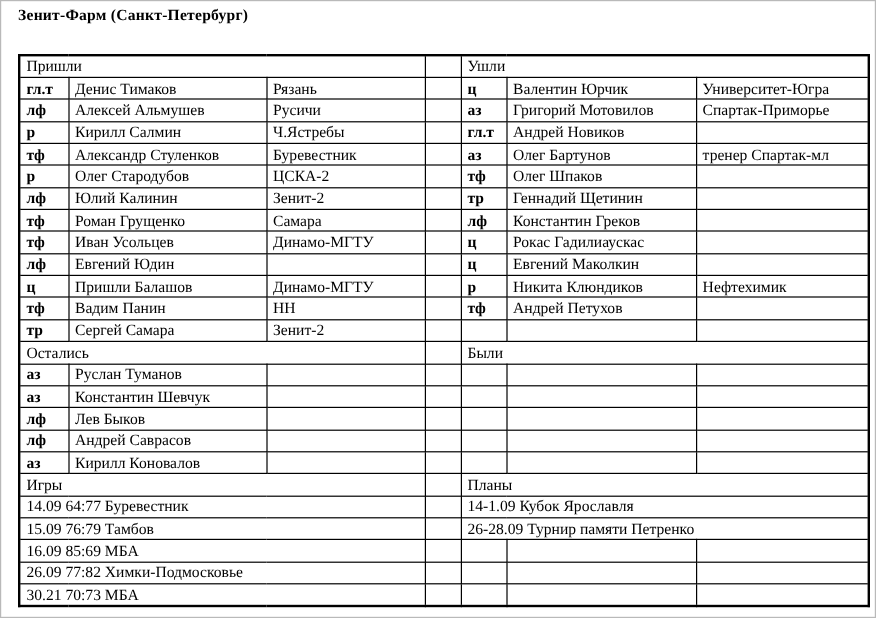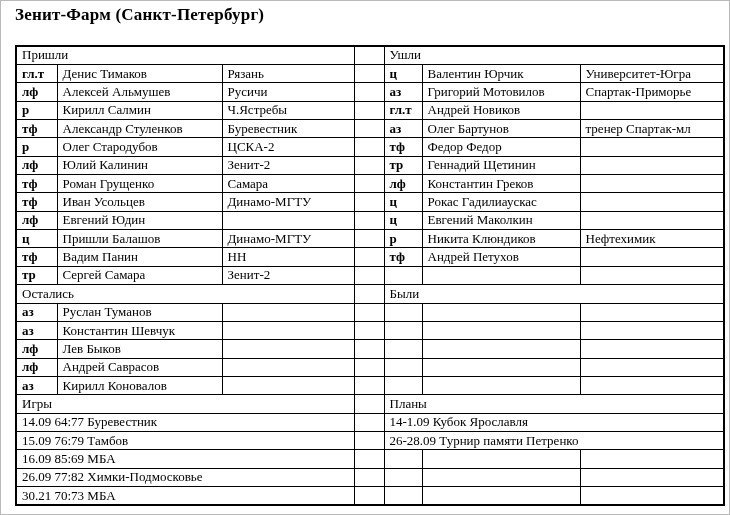--- a/index.html
+++ b/index.html
@@ -13,21 +13,21 @@
     position:relative;
     width:730px;height:515px;
     box-sizing:border-box;
     background:#ffffff;
     border:1px solid #b9b9b9;
     overflow:hidden;
   }
   .doc-title{
     position:absolute;
     left:14px;top:4px;
-    font-size:17px;
+    font-size:13px;
     font-weight:bold;
     letter-spacing:.2px;
     white-space:nowrap;
   }
   table.roster{
     position:absolute;
     left:14px;top:44px;
     width:708px;height:461px;
     border-collapse:collapse;
     table-layout:fixed;
@@ -104,21 +104,21 @@
           <td class="pos-cell">аз</td>
           <td class="name-cell">Олег Бартунов</td>
           <td class="club-cell">тренер Спартак-мл</td>
         </tr>
         <tr>
           <td class="pos-cell">р</td>
           <td class="name-cell">Олег Стародубов</td>
           <td class="club-cell">ЦСКА-2</td>
           <td class="spacer-cell"></td>
           <td class="pos-cell">тф</td>
-          <td class="name-cell">Федор Федор</td>
+          <td class="name-cell">Олег Шпаков</td>
           <td class="club-cell"></td>
         </tr>
         <tr>
           <td class="pos-cell">лф</td>
           <td class="name-cell">Юлий Калинин</td>
           <td class="club-cell">Зенит-2</td>
           <td class="spacer-cell"></td>
           <td class="pos-cell">тр</td>
           <td class="name-cell">Геннадий Щетинин</td>
           <td class="club-cell"></td>

